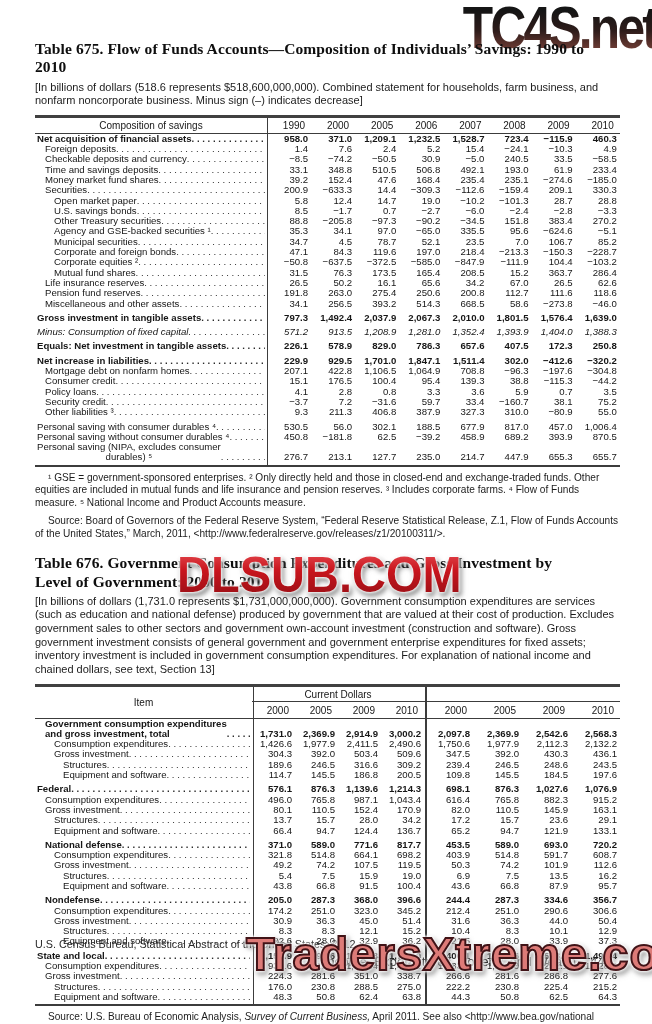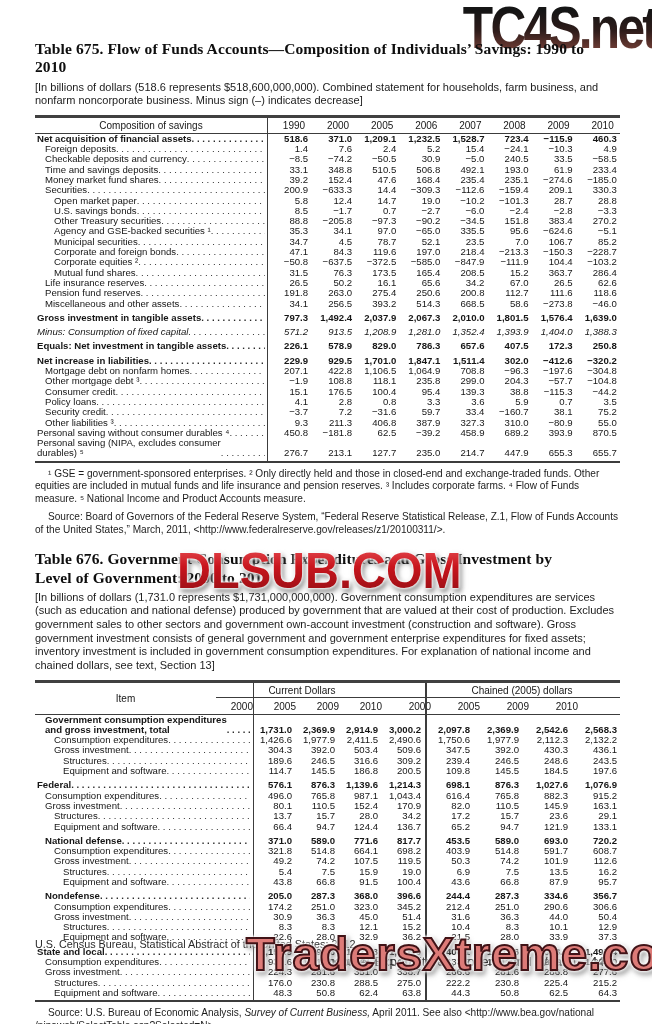--- a/index.html
+++ b/index.html
@@ -24,35 +24,35 @@
   .hrow .stub{width:232px;display:flex;align-items:center;justify-content:center;
               font-size:10px;padding:2px 0;}
   .hy{font-size:10px;display:flex;align-items:center;justify-content:flex-end;}
 
   .trow{display:flex;align-items:flex-end;font-size:9.6px;line-height:10.3px;}
   .trow.gap{margin-top:4px;}
   .trow.b{font-weight:700;}
   .trow.i{font-style:italic;}
   .lcell{width:232px;display:flex;align-items:flex-end;overflow:hidden;
          padding-right:2px;box-sizing:border-box;}
-  .ind0{padding-left:2px;}.ind1{padding-left:10px;}.ind2{padding-left:19px;}.ind3{padding-left:28px;}
+  .ind0{padding-left:2px;text-align:center;}.ind1{padding-left:10px;}.ind2{padding-left:19px;}.ind3{padding-left:28px;}
   .ltext{flex:0 1 auto;}
   .leader{flex:1 1 6px;overflow:hidden;white-space:nowrap;min-width:6px;color:#2a2a2a;}
   .leader::after{content:" . . . . . . . . . . . . . . . . . . . . . . . . . . . . . . . . . . . . . . . . . . . . . . . . . .";}
   .vcell{width:44.1px;text-align:right;padding-right:3px;box-sizing:border-box;flex:0 0 auto;}
   .hrow .vcell{padding-right:6px;}
 
   
   .t676 .lcell{width:218px;}
   .t676 .vcell{width:43px;}
   .t676 .vcell.g2{width:49px;}
   .h676{display:flex;border-bottom:1px solid #3c3c3c;}
   .h676 .itemcell{width:218px;display:flex;align-items:center;justify-content:center;font-size:10px;}
   .h676 .hright{flex:1;}
-  .h676 .groups{display:flex;border-bottom:1px solid #3c3c3c;gap:36px;}
+  .h676 .groups{display:flex;border-bottom:1px solid #3c3c3c;}
   .h676 .g{text-align:center;font-size:10px;padding:2px 0 1px 0;}
   .h676 .g.gw1{width:172px;}
   .h676 .g.gw2{width:196px;}
   .h676 .yearrow{display:flex;}
   .h676 .yearrow .vcell{font-size:10px;padding:3px 6px 2px 0;}
 
   .title2wrap{position:relative;margin-top:14px;}
 
   
   .srcline{font-size:10.1px;line-height:1.26;margin:5px 0 0 0;color:#1c1c1c;text-indent:13px;}
@@ -104,21 +104,21 @@
         <div class="vcell hy">2010</div>
       </div>
       <div class="tbody">
           <div class="trow b">
             <div class="lcell ind0">
               <div class="ltext">
                 <div class="lline">Net acquisition of financial assets</div>
               </div>
               <div class="leader"></div>
             </div>
-            <div class="vcell">518.6</div>
+            <div class="vcell">958.0</div>
             <div class="vcell">371.0</div>
             <div class="vcell">1,209.1</div>
             <div class="vcell">1,232.5</div>
             <div class="vcell">1,528.7</div>
             <div class="vcell">723.4</div>
             <div class="vcell">−115.9</div>
             <div class="vcell">460.3</div>
           </div>
           <div class="trow">
             <div class="lcell ind1">
@@ -452,36 +452,20 @@
             <div class="vcell">1,106.5</div>
             <div class="vcell">1,064.9</div>
             <div class="vcell">708.8</div>
             <div class="vcell">−96.3</div>
             <div class="vcell">−197.6</div>
             <div class="vcell">−304.8</div>
           </div>
           <div class="trow">
             <div class="lcell ind1">
               <div class="ltext">
-                <div class="lline">Other mortgage debt ³</div>
-              </div>
-              <div class="leader"></div>
-            </div>
-            <div class="vcell">−1.9</div>
-            <div class="vcell">108.8</div>
-            <div class="vcell">118.1</div>
-            <div class="vcell">235.8</div>
-            <div class="vcell">299.0</div>
-            <div class="vcell">204.3</div>
-            <div class="vcell">−57.7</div>
-            <div class="vcell">−104.8</div>
-          </div>
-          <div class="trow">
-            <div class="lcell ind1">
-              <div class="ltext">
                 <div class="lline">Consumer credit</div>
               </div>
               <div class="leader"></div>
             </div>
             <div class="vcell">15.1</div>
             <div class="vcell">176.5</div>
             <div class="vcell">100.4</div>
             <div class="vcell">95.4</div>
             <div class="vcell">139.3</div>
             <div class="vcell">38.8</div>
@@ -529,20 +513,36 @@
             </div>
             <div class="vcell">9.3</div>
             <div class="vcell">211.3</div>
             <div class="vcell">406.8</div>
             <div class="vcell">387.9</div>
             <div class="vcell">327.3</div>
             <div class="vcell">310.0</div>
             <div class="vcell">−80.9</div>
             <div class="vcell">55.0</div>
           </div>
+          <div class="trow gap">
+            <div class="lcell ind0">
+              <div class="ltext">
+                <div class="lline">Personal saving with consumer durables ⁴</div>
+              </div>
+              <div class="leader"></div>
+            </div>
+            <div class="vcell">530.5</div>
+            <div class="vcell">56.0</div>
+            <div class="vcell">302.1</div>
+            <div class="vcell">188.5</div>
+            <div class="vcell">677.9</div>
+            <div class="vcell">817.0</div>
+            <div class="vcell">457.0</div>
+            <div class="vcell">1,006.4</div>
+          </div>
           <div class="trow">
             <div class="lcell ind0">
               <div class="ltext">
                 <div class="lline">Personal saving without consumer durables ⁴</div>
               </div>
               <div class="leader"></div>
             </div>
             <div class="vcell">450.8</div>
             <div class="vcell">−181.8</div>
             <div class="vcell">62.5</div>
@@ -582,21 +582,20 @@
     <p class="tbl-note">[In billions of dollars (1,731.0 represents $1,731,000,000,000). Government consumption expenditures are services (such as education and national defense) produced by government that are valued at their cost of production. Excludes government sales to other sectors and government own-account investment (construction and software). Gross government investment consists of general government and government enterprise expenditures for fixed assets; inventory investment is included in government consumption expenditures. For explanation of national income and chained dollars, see text, Section 13]</p>
 
     <div class="dtable t676" id="t676">
       <div class="vline" style="left:218px"></div>
       <div class="vline thick" style="left:390px"></div>
       <div class="h676">
         <div class="itemcell">Item</div>
         <div class="hright">
           <div class="groups">
             <div class="g gw1">Current Dollars</div>
-            <div class="g gw2">Chained (2005) dollars</div>
           </div>
           <div class="yearrow">
             <div class="vcell">2000</div>
             <div class="vcell">2005</div>
             <div class="vcell">2009</div>
             <div class="vcell">2010</div>
             <div class="vcell g2">2000</div>
             <div class="vcell g2">2005</div>
             <div class="vcell g2">2009</div>
             <div class="vcell g2">2010</div>

